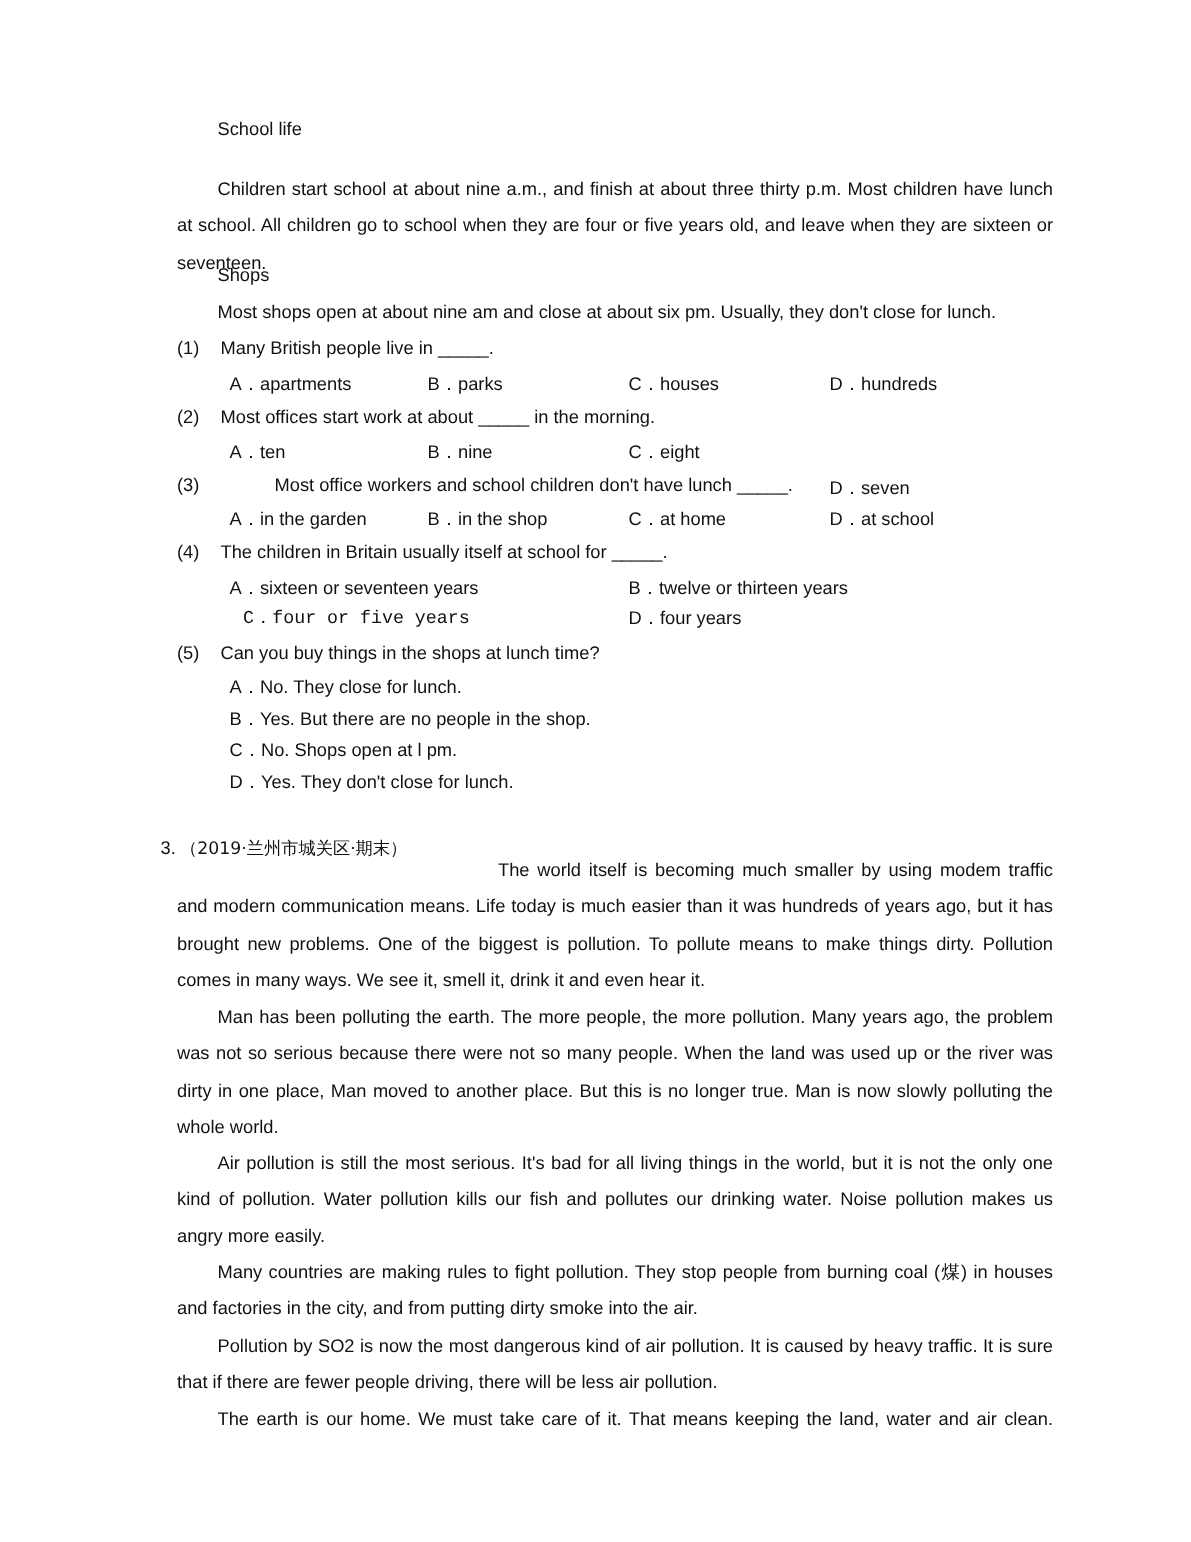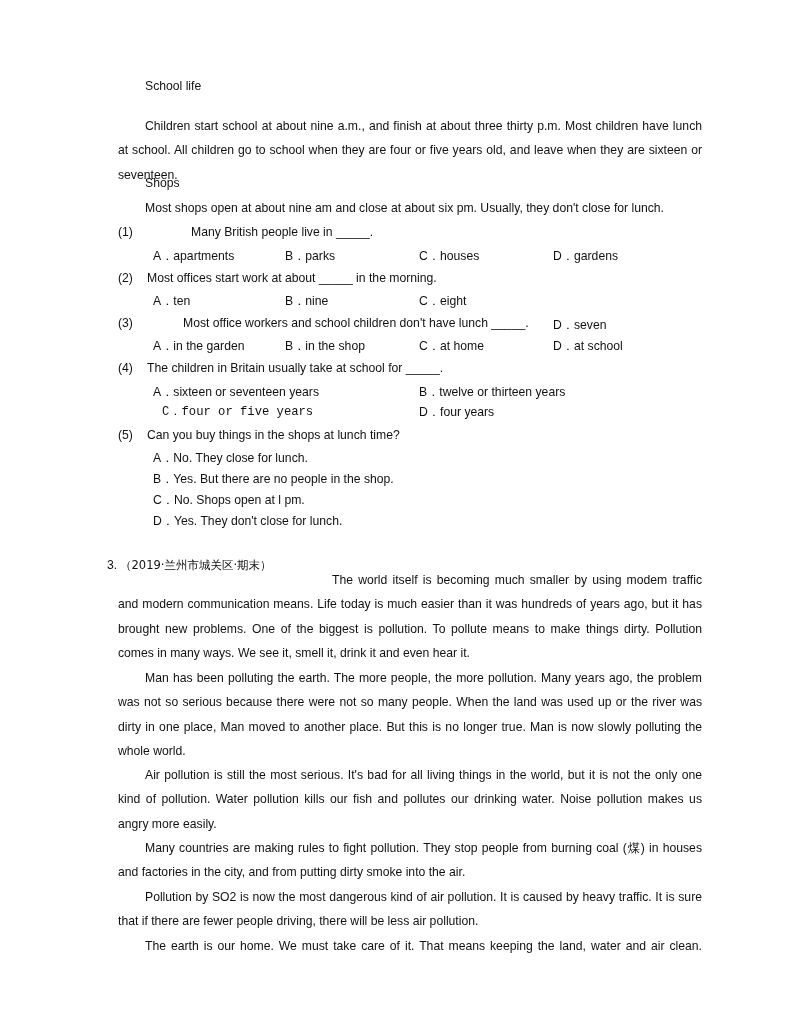--- a/index.html
+++ b/index.html
@@ -13,42 +13,42 @@
 </style>
 </head>
 <body>
 
 <div class="abs" style="left:145px; top:78px;">School life</div>
 <div class="para" style="top:98px;"><span class="ind"></span><span>Children start school at about nine a.m., and finish at about three thirty p.m. Most children have lunch at school. All children go to school when they are four or five years old, and leave when they are sixteen or seventeen.</span></div>
 <div class="abs" style="left:145px; top:175px;">Shops</div>
 <div class="abs" style="left:145px; top:200px;">Most shops open at about nine am and close at about six pm. Usually, they don't close for lunch.</div>
 
 <div class="abs" style="left:118px; top:224px;">(1)</div>
-<div class="abs" style="left:147px; top:224px;margin-left:44px;">Many British people live in _____.</div>
+<div class="abs" style="left:147px; top:224px;">Many British people live in _____.</div>
 <div class="abs" style="left:153px; top:248px;">A．apartments</div>
 <div class="abs" style="left:285px; top:248px;">B．parks</div>
 <div class="abs" style="left:419px; top:248px;">C．houses</div>
-<div class="abs" style="left:553px; top:248px;">D．gardens</div>
+<div class="abs" style="left:553px; top:248px;">D．hundreds</div>
 
 <div class="abs" style="left:118px; top:270px;">(2)</div>
 <div class="abs" style="left:147px; top:270px;">Most offices start work at about _____ in the morning.</div>
 <div class="abs" style="left:153px; top:293px;text-align:right;">A．ten</div>
 <div class="abs" style="left:285px; top:293px;">B．nine</div>
 <div class="abs" style="left:419px; top:293px;">C．eight</div>
 <div class="abs" style="left:553px; top:293px;margin-top:24px;">D．seven</div>
 
 <div class="abs" style="left:118px; top:315px;">(3)</div>
 <div class="abs" style="left:147px; top:315px;margin-left:36px;">Most office workers and school children don't have lunch _____.</div>
 <div class="abs" style="left:153px; top:338px;">A．in the garden</div>
 <div class="abs" style="left:285px; top:338px;">B．in the shop</div>
 <div class="abs" style="left:419px; top:338px;">C．at home</div>
 <div class="abs" style="left:553px; top:338px;">D．at school</div>
 
 <div class="abs" style="left:118px; top:360px;">(4)</div>
-<div class="abs" style="left:147px; top:360px;">The children in Britain usually take at school for _____.</div>
+<div class="abs" style="left:147px; top:360px;">The children in Britain usually itself at school for _____.</div>
 <div class="abs" style="left:153px; top:384px;">A．sixteen or seventeen years</div>
 <div class="abs" style="left:419px; top:384px;">B．twelve or thirteen years</div>
 <div class="abs" style="left:162px; top:404px;font-family:Liberation Mono, monospace;">C．four or five years</div>
 <div class="abs" style="left:419px; top:404px;">D．four years</div>
 
 <div class="abs" style="left:118px; top:427px;">(5)</div>
 <div class="abs" style="left:147px; top:427px;">Can you buy things in the shops at lunch time?</div>
 <div class="abs" style="left:153px; top:450px;">A．No. They close for lunch.</div>
 <div class="abs" style="left:153px; top:471px;">B．Yes. But there are no people in the shop.</div>
 <div class="abs" style="left:153px; top:492px;">C．No. Shops open at l pm.</div>

